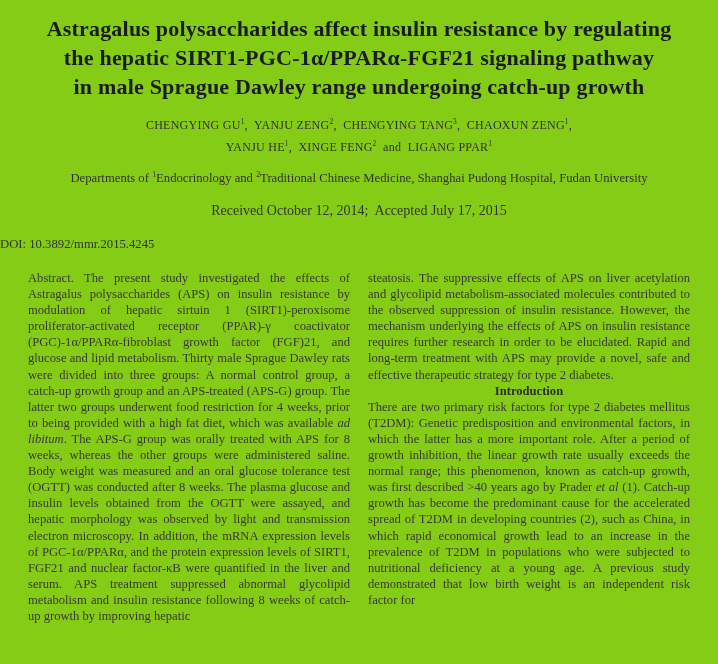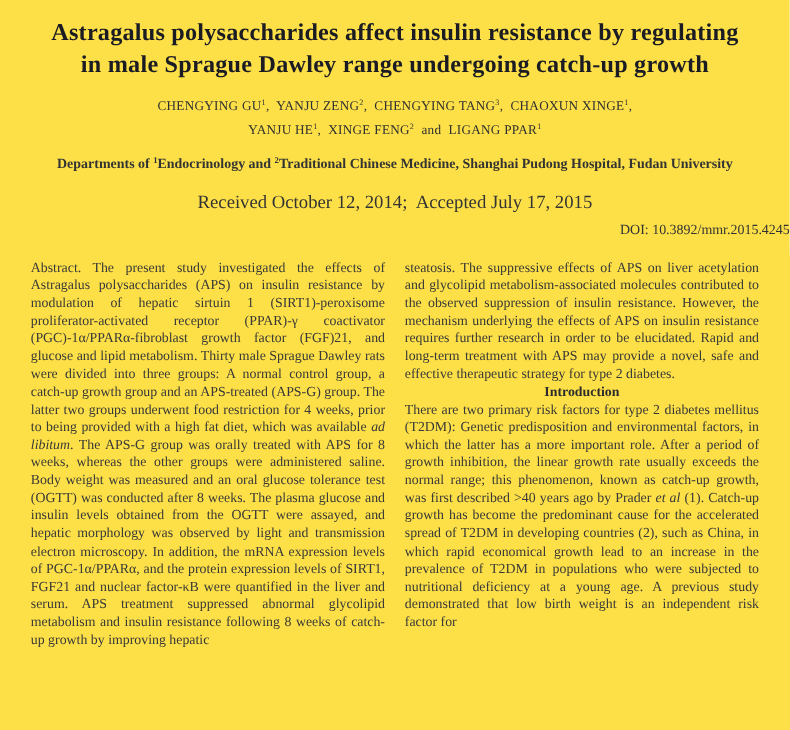--- a/index.html
+++ b/index.html
@@ -1,20 +1,20 @@
 <!DOCTYPE html>
 <html><head>
 <meta charset="utf-8">
 <style>
   html, body { margin: 0; padding: 0; background: #ffffff; }
   .page {
     position: relative;
     width: 718px;
     height: 664px;
-    background: #fde047;
+    background: #84cc16;
     overflow: hidden;
     font-family: "Liberation Serif", "DejaVu Serif", serif;
     color: #3a3a3a;
     box-sizing: border-box;
   }
   .title-block {
     margin-top: 14px;
     text-align: center;
     font-weight: bold;
     font-size: 22px;
@@ -29,31 +29,30 @@
     line-height: 22px;
     color: #303030;
     letter-spacing: 0.25px;
   }
   .affiliations-block {
     margin-top: 9px;
     text-align: center;
     font-size: 12.7px;
     line-height: 22px;
     color: #333333;
-    font-weight: bold;
   }
   .received-line {
     margin-top: 14px;
     text-align: center;
-    font-size: 17px;
+    font-size: 14px;
     color: #333333;
   }
   .doi-line {
-    margin-top: 8px;
-    text-align: right;
+    margin-top: 18px;
+    text-align: left;
     font-size: 12.7px;
     color: #333333;
   }
   .body-cols {
     display: flex;
     gap: 18px;
     padding: 0 28px;
     margin-top: 18px;
   }
   .col {
@@ -75,25 +74,26 @@
   .i { font-style: italic; }
   sup { font-size: 0.62em; line-height: 0; }
 </style>
 </head>
 <body>
 
 <div class="page">
 
   <div class="title-block">
     <div>Astragalus polysaccharides affect insulin resistance by regulating</div>
+    <div>the hepatic SIRT1-PGC-1α/PPARα-FGF21 signaling pathway</div>
     <div>in male Sprague Dawley range undergoing catch-up growth</div>
   </div>
 
   <div class="authors-block">
-    <div><span>CHENGYING GU</span><sup>1</sup><span>,&nbsp; </span><span>YANJU ZENG</span><sup>2</sup><span>,&nbsp; </span><span>CHENGYING TANG</span><sup>3</sup><span>,&nbsp; </span><span>CHAOXUN XINGE</span><sup>1</sup><span>,</span></div>
+    <div><span>CHENGYING GU</span><sup>1</sup><span>,&nbsp; </span><span>YANJU ZENG</span><sup>2</sup><span>,&nbsp; </span><span>CHENGYING TANG</span><sup>3</sup><span>,&nbsp; </span><span>CHAOXUN ZENG</span><sup>1</sup><span>,</span></div>
     <div><span>YANJU HE</span><sup>1</sup><span>,&nbsp; </span><span>XINGE FENG</span><sup>2</sup><span>&nbsp; and&nbsp; </span><span>LIGANG PPAR</span><sup>1</sup></div>
   </div>
 
   <div class="affiliations-block">
     <div><span>Departments of </span><sup>1</sup><span>Endocrinology and </span><sup>2</sup><span>Traditional Chinese Medicine, Shanghai Pudong Hospital, Fudan University</span></div>
   </div>
 
   <div class="received-line">Received October 12, 2014;&nbsp; Accepted July 17, 2015</div>
 
   <div class="doi-line">DOI: 10.3892/mmr.2015.4245</div>

